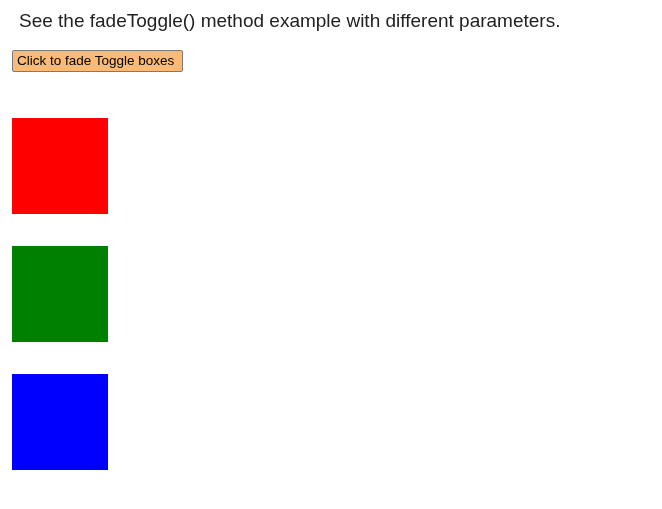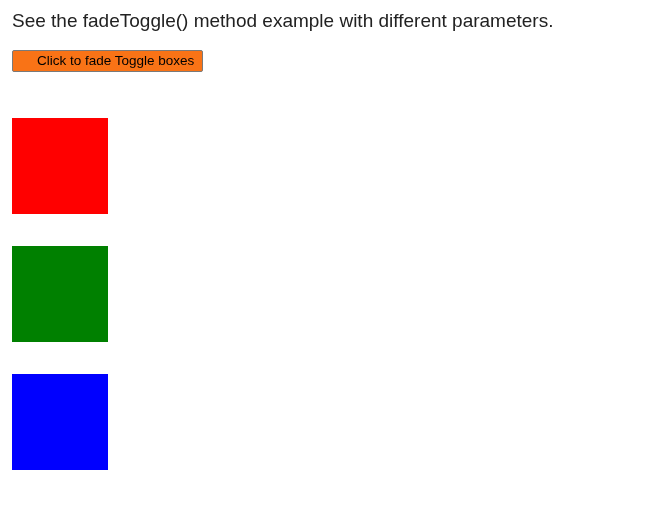--- a/index.html
+++ b/index.html
@@ -5,28 +5,28 @@
     body {
       margin: 0;
       padding: 10px 10px 10px 12px;
       font-family: Arial, Helvetica, sans-serif;
       color: #222;
       background: #fff;
       width: 640px;
     }
     .heading {
       font-size: 19px;
-      margin: 0 0 18px 0;
+      margin: 0 0 18px 7px;
       font-weight: normal;
     }
     .btn {
       font-family: Arial, Helvetica, sans-serif;
       font-size: 13.5px;
-      padding: 2px 8px 3px 24px;
-      background: #f97316;
+      padding: 2px 8px 3px 4px;
+      background: #fdba74;
       border: 1px solid #7a7a7a;
       border-radius: 2px;
       color: #000;
       cursor: pointer;
     }
     .boxwrap { margin-top: 46px; }
     .box {
       width: 96px;
       height: 96px;
       margin-bottom: 32px;

